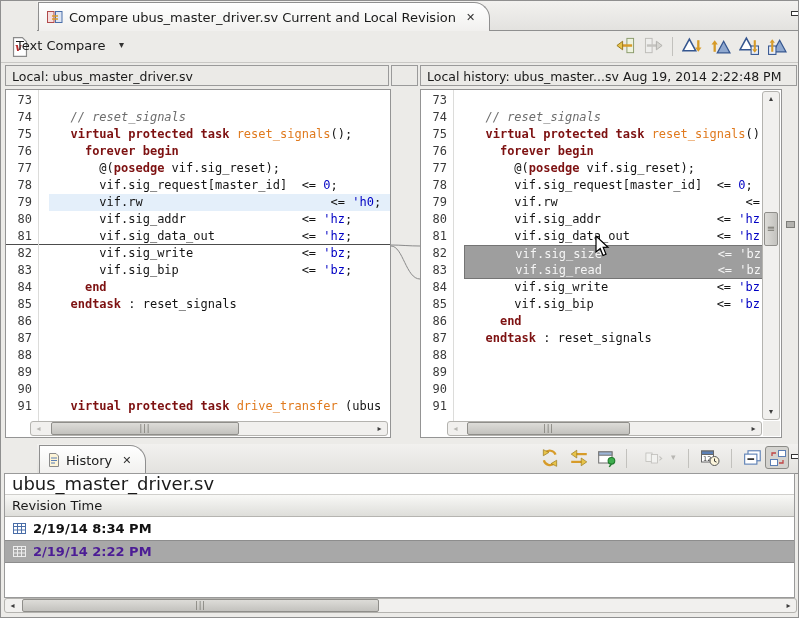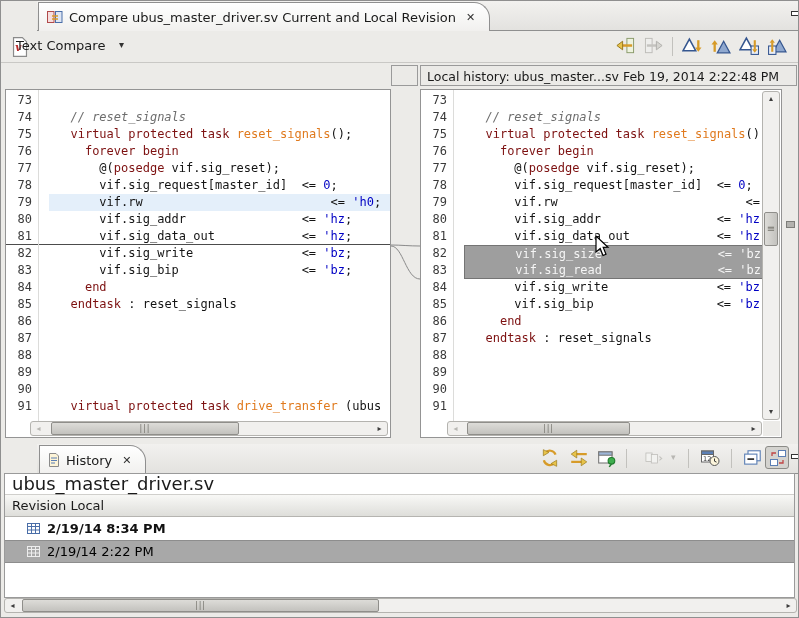--- a/index.html
+++ b/index.html
@@ -23,21 +23,21 @@
   .tbsep{position:absolute;top:6px;width:1px;height:19px;background:#c2c1bd;}
   
   .hdr{position:absolute;top:64px;height:21px;background:#ebeae7;border:1px solid #9a9a9a;font-size:12.5px;color:#1a1a1a;line-height:21px;padding-left:6px;overflow:hidden;white-space:nowrap;box-sizing:border-box;}
   
   .pane{position:absolute;top:88px;height:349px;background:#ffffff;border:1px solid #949494;box-sizing:border-box;}
   .codearea{position:absolute;left:0;top:0;right:0;bottom:16px;overflow:hidden;padding-top:2px;}
   .numsep{position:absolute;left:32px;top:0;bottom:16px;width:1px;background:#dcdcda;}
   .cl{display:flex;height:17px;line-height:17px;white-space:pre;font-family:"DejaVu Sans Mono","Liberation Mono",monospace;font-size:12px;}
   .num{width:26px;min-width:26px;text-align:right;padding-right:17px;color:#3a3a3a;}
   .code{flex:1;padding-left:7px;overflow:hidden;}
-  .pl{color:#141414}.kw{color:#7d1111;font-weight:normal}.fn{color:#e07a1e}.lit{color:#0000c4}.com{color:#6d6d6d;font-style:italic}
+  .pl{color:#141414}.kw{color:#7d1111;font-weight:bold}.fn{color:#e07a1e}.lit{color:#0000c4}.com{color:#6d6d6d;font-style:italic}
   .cur .code{background:#e4effa;}
   .mark{border-top:1px solid #4c4c4c;margin-top:-1px;}
   .sel .code{background:#9e9e9e;border-left:1px solid #747474;border-right:1px solid #747474;}
   .sel .code span{color:#f5f5f5 !important;font-weight:normal;margin-top:6px;}
   .sel-first .code{border-top:1px solid #747474;}
   .sel-last .code{border-bottom:1px solid #747474;text-align:right;}
   
   .hscroll{position:absolute;height:15px;border:1px solid #b4b3af;border-radius:3px;background:#f1f0ee;display:flex;box-sizing:border-box;}
   .sbtn{width:15px;text-align:center;font-size:8px;line-height:13px;color:#3c3c3c;flex:none;}
   .sbtn.dis{color:#b8b7b3;}
@@ -51,23 +51,23 @@
   .corner{position:absolute;right:1px;bottom:1px;width:17px;height:15px;background:#ecebe8;}
   .ruler{position:absolute;left:783px;top:88px;width:13px;height:348px;background:#ecebe8;}
   .rmark{position:absolute;left:2px;top:132px;width:9px;height:7px;background:#b3b2ae;border:1px solid #7d7d79;box-sizing:border-box;}
   .connector{position:absolute;left:390px;top:88px;width:29px;height:349px;}
   .cursor{position:absolute;left:594px;top:234px;z-index:40;}
   
   .history-part{position:absolute;left:0;top:443px;width:797px;height:173px;}
   .hist-box{position:absolute;left:3px;top:29px;width:791px;height:125px;background:#ffffff;border:1px solid #9a9a9a;box-sizing:border-box;overflow:hidden;}
   .file-row{height:20px;line-height:20px;padding-left:7px;font-size:18px;color:#1a1a1a;border-bottom:1px solid #d0cfcc;}
   .col-hdr{height:21px;line-height:21px;padding-left:7px;font-size:13px;color:#1a1a1a;background:linear-gradient(#f8f8f6,#dededa);border-bottom:1px solid #b5b4b0;}
-  .hrow{display:flex;align-items:center;height:23px;padding-left:22px;font-size:13px;color:#111;gap:7px;}
+  .hrow{display:flex;align-items:center;height:23px;padding-left:8px;font-size:13px;color:#111;gap:7px;}
   .hrow.bold{font-weight:bold;}
-  .hrow.selected{background:#a8a8a8;color:#000000;border-top:1px solid #8d8d8d;border-bottom:1px solid #8d8d8d;height:21px;}
+  .hrow.selected{background:#a8a8a8;color:#4c1d95;border-top:1px solid #8d8d8d;border-bottom:1px solid #8d8d8d;height:21px;font-weight:bold;}
   .hist-hscroll{position:absolute;left:3px;top:154px;width:793px;}
   .pressed{background:#d4d3cf;border:1px solid #8b8b87;border-radius:3px;box-sizing:border-box;}
 </style>
 </head>
 <body>
 
 <div class="window">
 
   <div class="editor-part">
     <div class="tabbar">
@@ -122,22 +122,23 @@
           <polygon points="15,16 12.5,12.5 17.5,12.5" fill="#d79b28"></polygon>
       </svg>
       <svg class="tbicon" style="left:766px;" width="19" height="19" viewBox="0 0 19 19">
         <polygon points="12,4 18,15 6,15" fill="#8fa8cf" stroke="#35568f" stroke-width="1.2"></polygon>
         <rect x="1.5" y="9.5" width="7" height="8" fill="#e9eef7" stroke="#35568f"></rect>
         <path d="M5 15 V6" stroke="#d79b28" stroke-width="2"></path>
           <polygon points="5,3 2.5,6.5 7.5,6.5" fill="#d79b28"></polygon>
       </svg>
     </div>
 
+    <div class="hdr" style="left:4px;width:384px;">Local: ubus_master_driver.sv</div>
     <div class="hdr" style="left:390px;width:27px;"></div>
-    <div class="hdr" style="left:419px;width:377px;">Local history: ubus_master...sv Feb 19, 2014 2:22:48 PM</div>
+    <div class="hdr" style="left:419px;width:377px;">Local history: ubus_master...sv Aug 19, 2014 2:22:48 PM</div>
 
     <div class="pane" style="left:4px;width:386px;">
       <div class="codearea" id="left-code">
           <div class="cl"><span class="num">73</span><span class="code"></span></div>
           <div class="cl"><span class="num">74</span><span class="code"><span class="pl">  </span><span class="com">// reset_signals</span></span></div>
           <div class="cl"><span class="num">75</span><span class="code"><span class="pl">  </span><span class="kw">virtual protected task</span><span class="pl"> </span><span class="fn">reset_signals</span><span class="pl">();</span></span></div>
           <div class="cl"><span class="num">76</span><span class="code"><span class="pl">    </span><span class="kw">forever begin</span></span></div>
           <div class="cl"><span class="num">77</span><span class="code"><span class="pl">      @(</span><span class="kw">posedge</span><span class="pl"> vif.sig_reset);</span></span></div>
           <div class="cl"><span class="num">78</span><span class="code"><span class="pl">      vif.sig_request[master_id]  &lt;= </span><span class="lit">0</span><span class="pl">;</span></span></div>
           <div class="cl cur"><span class="num">79</span><span class="code"><span class="pl">      vif.rw                          &lt;= </span><span class="lit">'h0</span><span class="pl">;</span></span></div>
@@ -275,21 +276,21 @@
         </svg>
       </span>
       <div class="winbtns">
         <span class="wbtn min"></span>
         <span class="wbtn max"></span>
       </div>
     </div>
 
     <div class="hist-box">
       <div class="file-row">ubus_master_driver.sv</div>
-      <div class="col-hdr">Revision Local</div>
+      <div class="col-hdr">Revision Time</div>
       <div id="history-rows">
           <div class="hrow bold">
             <svg width="13" height="11" viewBox="0 0 13 11">
               <rect x="0.5" y="0.5" width="12" height="10" fill="#ffffff" stroke="#4a6ea8"></rect>
               <path d="M0.5 3.5 H12.5 M0.5 7 H12.5 M4.5 0.5 V10.5 M8.5 0.5 V10.5" stroke="#4a6ea8" stroke-width="1"></path>
             </svg>
             <span>2/19/14 8:34 PM</span>
           </div>
           <div class="hrow selected">
             <svg width="13" height="11" viewBox="0 0 13 11">

